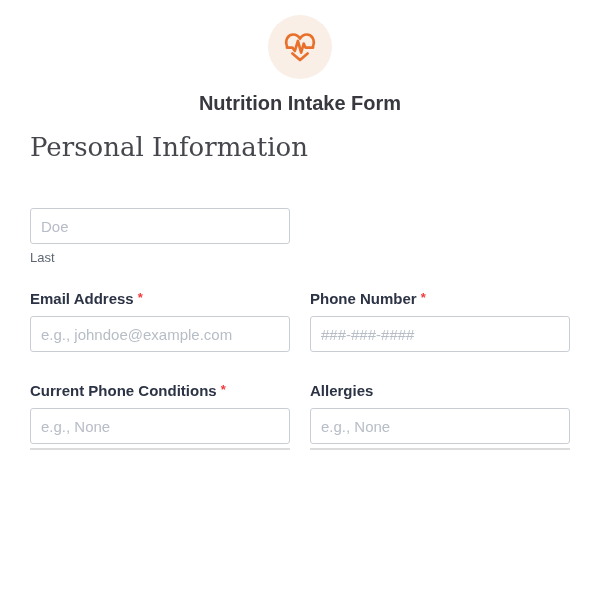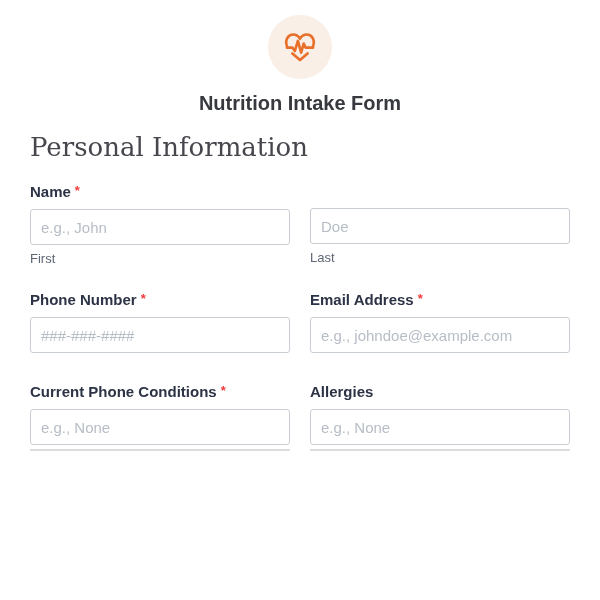--- a/index.html
+++ b/index.html
@@ -100,40 +100,35 @@
       </svg>
     </div>
   </div>
 
   <div class="form-title">Nutrition Intake Form</div>
 
   <h2 class="section-heading">Personal Information</h2>
 
   <div class="row row-name">
     <div>
-      <label class="field-label name-label"><span>Name</span><span class="req">*</span></label>
-      <input type="text" class="text-input" placeholder="e.g., John" style="">
-      <div class="sublabel">First</div>
-    </div>
-    <div>
       <label class="field-label name-label">&nbsp;</label>
       <input type="text" class="text-input" placeholder="Doe" style="">
       <div class="sublabel">Last</div>
     </div>
   </div>
 
 
   <div class="row row-3">
     <div>
+      <label class="field-label"><span>Email Address</span><span class="req">*</span></label>
+      <input type="text" class="text-input" placeholder="e.g., johndoe@example.com" style="">
+    </div>
+    <div>
       <label class="field-label"><span>Phone Number</span><span class="req">*</span></label>
       <input type="text" class="text-input" placeholder="###-###-####" style="">
-    </div>
-    <div>
-      <label class="field-label"><span>Email Address</span><span class="req">*</span></label>
-      <input type="text" class="text-input" placeholder="e.g., johndoe@example.com" style="">
     </div>
   </div>
 
 
   <div class="row row-4">
     <div>
       <label class="field-label"><span>Current Phone Conditions</span><span class="req">*</span></label>
       <input type="text" class="text-input" placeholder="e.g., None" style="">
     </div>
     <div>

